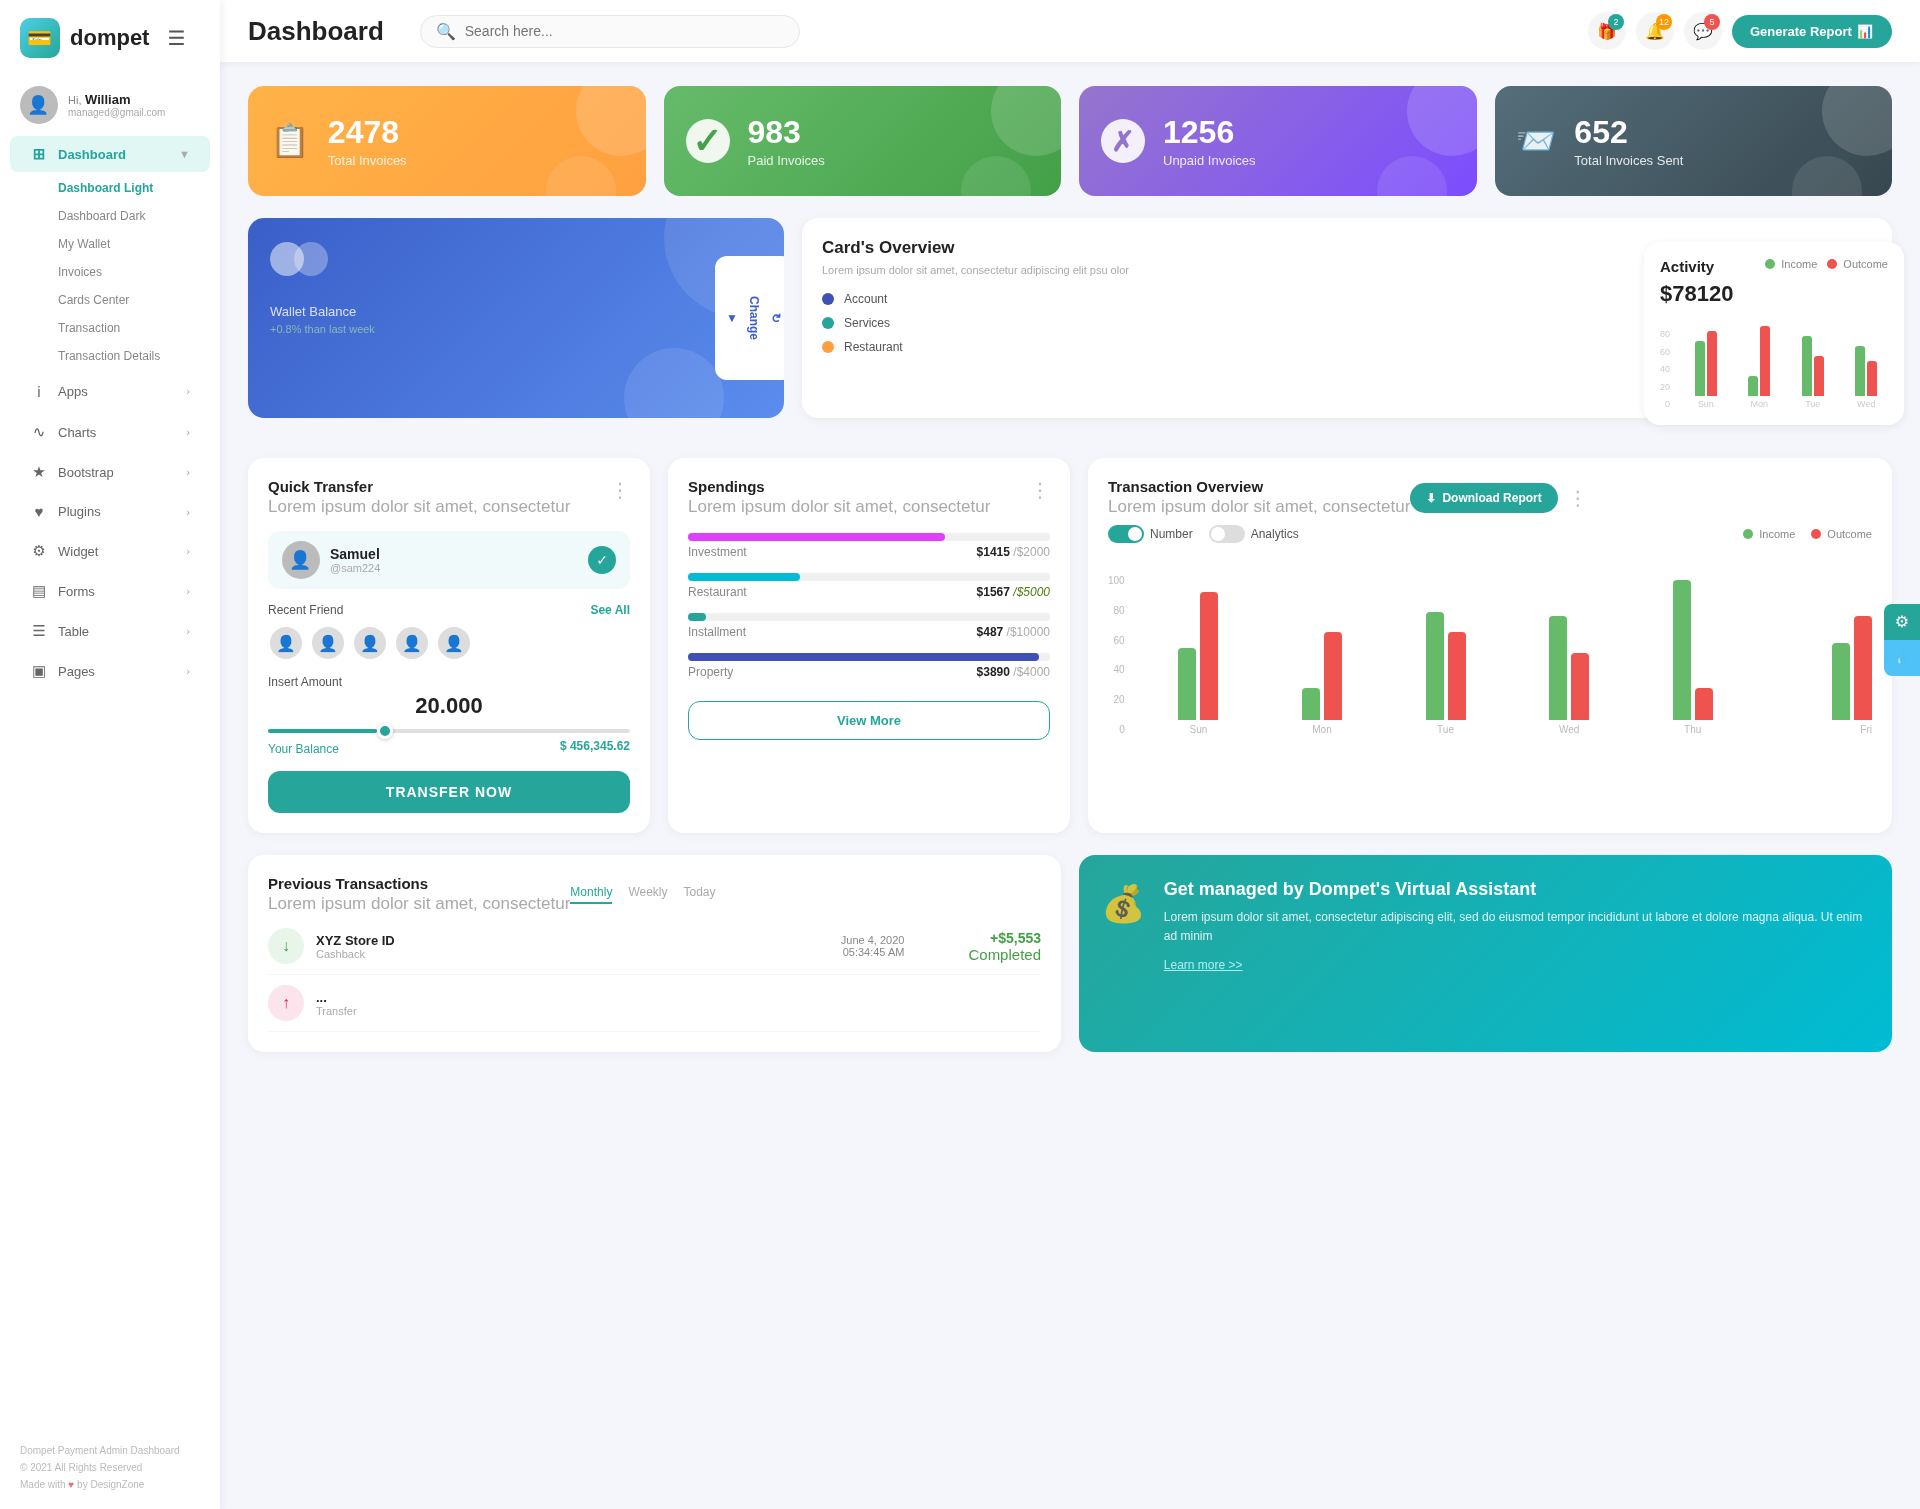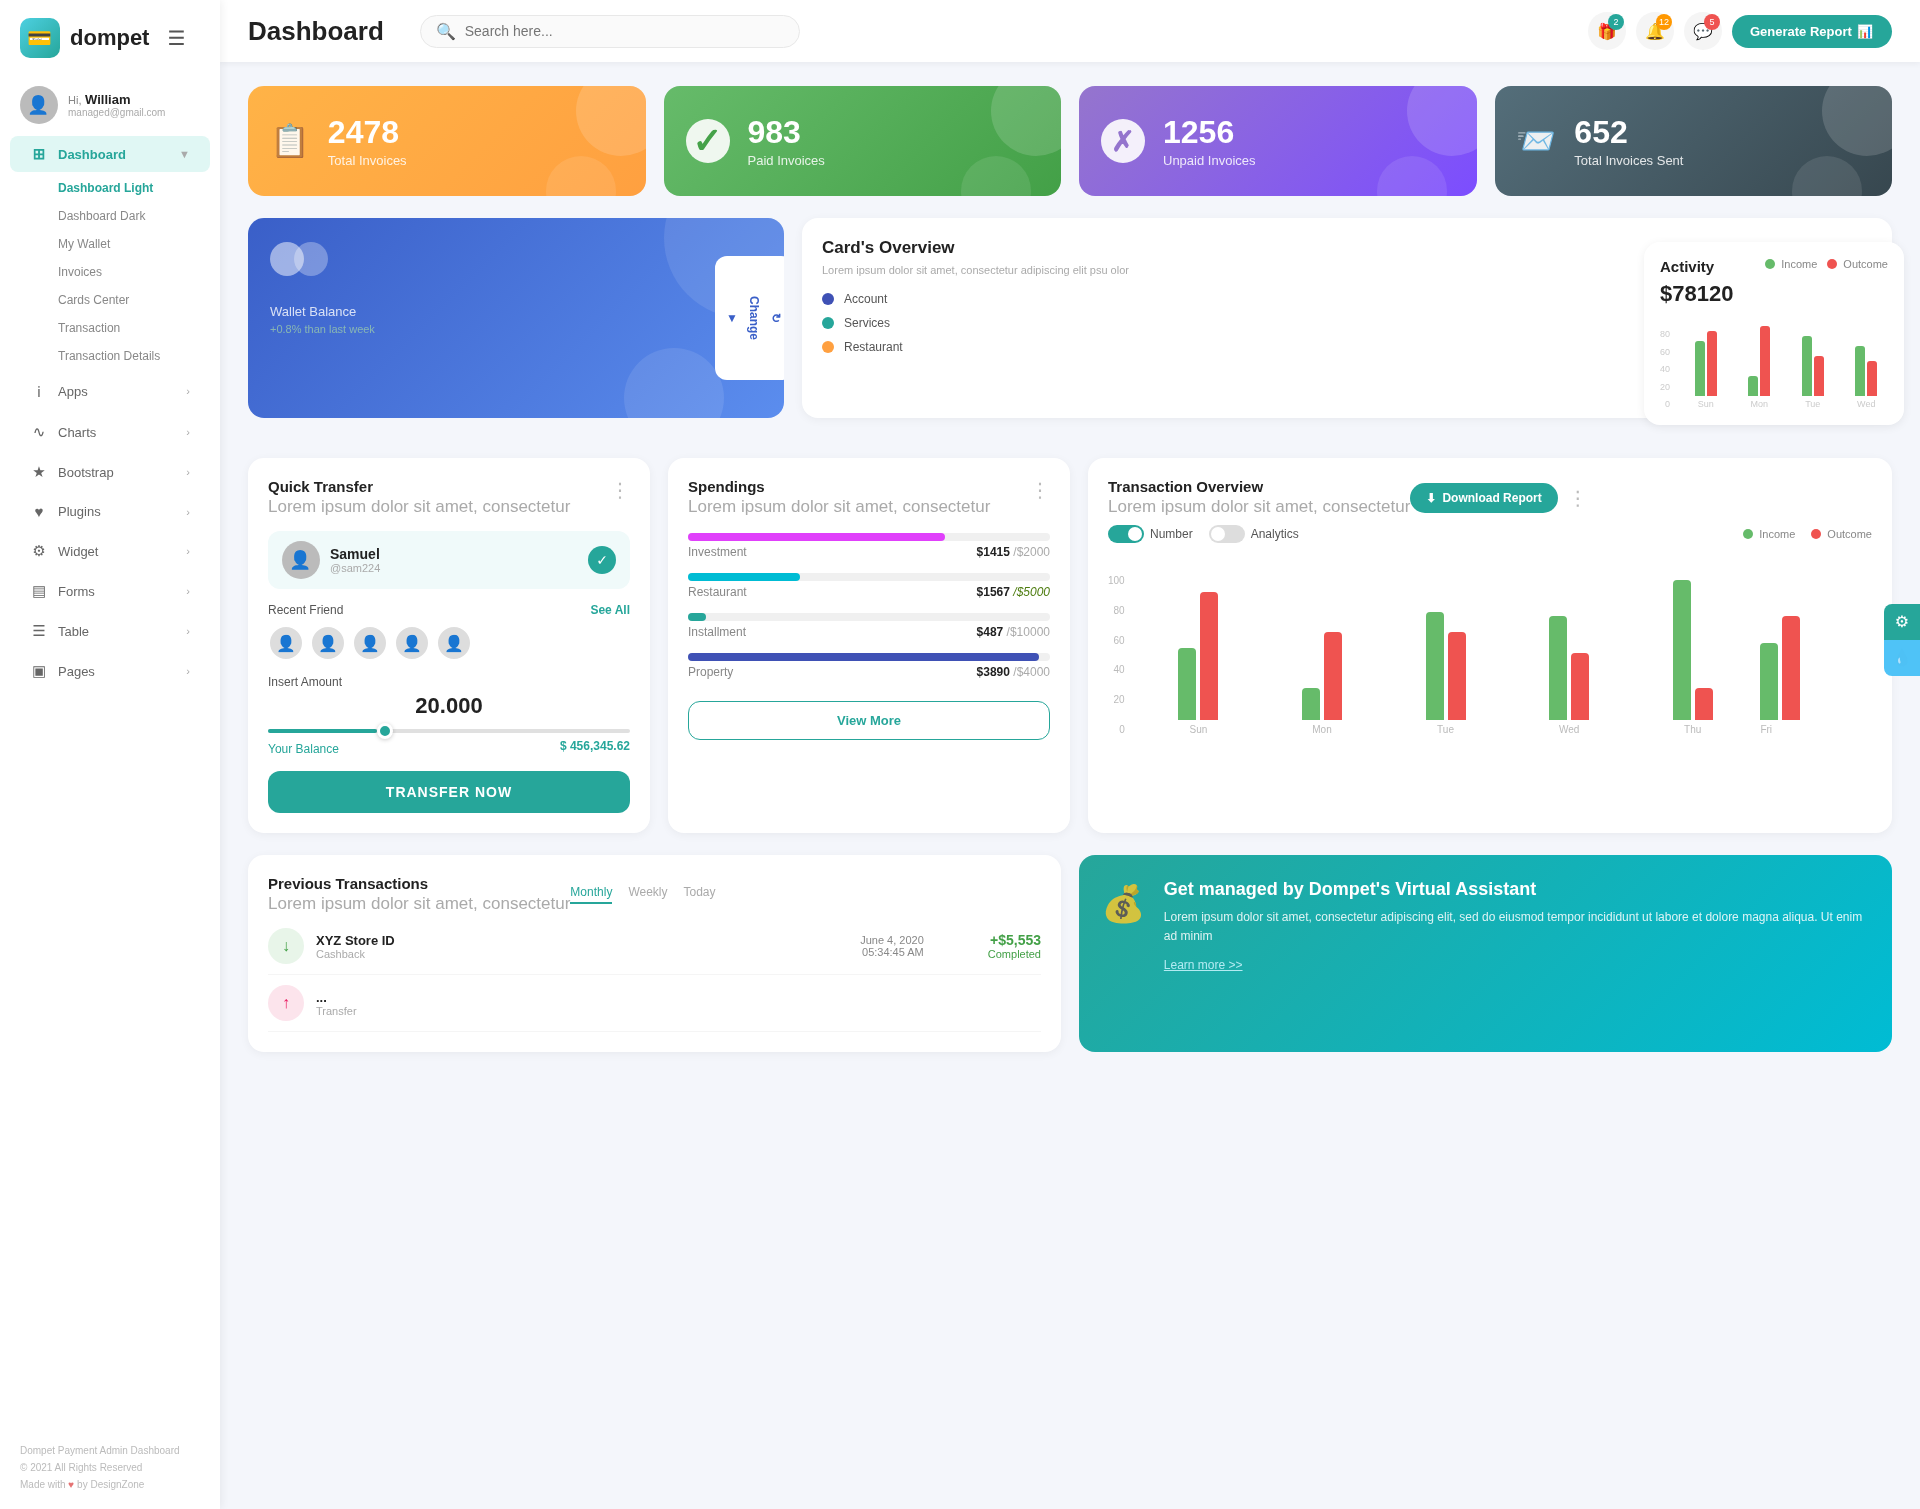--- a/index.html
+++ b/index.html
@@ -200,21 +200,21 @@
     .prev-tab { font-size: 12px; color: #aaa; cursor: pointer; padding-bottom: 3px; }
     .prev-tab.active { color: #26a69a; border-bottom: 2px solid #26a69a; }
     .trans-row { display: flex; align-items: center; gap: 12px; padding: 10px 0; border-bottom: 1px solid #f5f5f5; }
     .trans-icon { width: 36px; height: 36px; border-radius: 50%; display: flex; align-items: center; justify-content: center; font-size: 16px; }
     .trans-green { background: #e8f5e9; color: #43a047; }
     .trans-pink { background: #fce4ec; color: #e91e63; }
     .trans-name { font-size: 13px; font-weight: 600; color: #222; }
     .trans-type { font-size: 11px; color: #aaa; }
     .trans-date { font-size: 11px; color: #888; }
     .trans-amount { font-size: 14px; font-weight: 700; color: #43a047; margin-left: auto; }
-    .trans-status { font-size: 11px; color: #43a047; padding-left: 36px; }
+    .trans-status { font-size: 15px; color: #43a047; padding-left: 36px; }
 
     
     .va-card {
       background: linear-gradient(135deg, #26a69a, #00bcd4);
       border-radius: 16px; padding: 24px 22px; color: #fff; display: flex; gap: 18px; align-items: flex-start;
     }
     .va-icon { font-size: 36px; opacity: 0.8; flex-shrink: 0; margin-top: 4px; }
     .va-title { font-size: 18px; font-weight: 800; margin-bottom: 8px; }
     .va-desc { font-size: 12px; opacity: 0.85; line-height: 1.6; margin-bottom: 12px; }
     .va-link { font-size: 12px; color: #b2ebf2; cursor: pointer; text-decoration: underline; }
@@ -635,21 +635,21 @@
             </div>
 
             <div style="display:flex;flex-direction:column;align-items:center;flex:1;">
               <div style="display:flex;gap:4px;align-items:flex-end;">
                 <div style="width:18px;height:140px;background:#66bb6a;border-radius:4px 4px 0 0;"></div>
                 <div style="width:18px;height:32px;background:#ef5350;border-radius:4px 4px 0 0;"></div>
               </div>
               <div style="font-size:10px;color:#bbb;margin-top:4px;">Thu</div>
             </div>
 
-            <div style="display:flex;flex-direction:column;align-items:flex-start;flex:1;">
+            <div style="display:flex;flex-direction:column;align-items:flex-end;flex:1;">
               <div style="display:flex;gap:4px;align-items:flex-end;">
                 <div style="width:18px;height:77px;background:#66bb6a;border-radius:4px 4px 0 0;"></div>
                 <div style="width:18px;height:104px;background:#ef5350;border-radius:4px 4px 0 0;"></div>
               </div>
               <div style="font-size:10px;color:#bbb;margin-top:4px;">Fri</div>
             </div>
           </div>
         </div>
       </div>
     </div>

